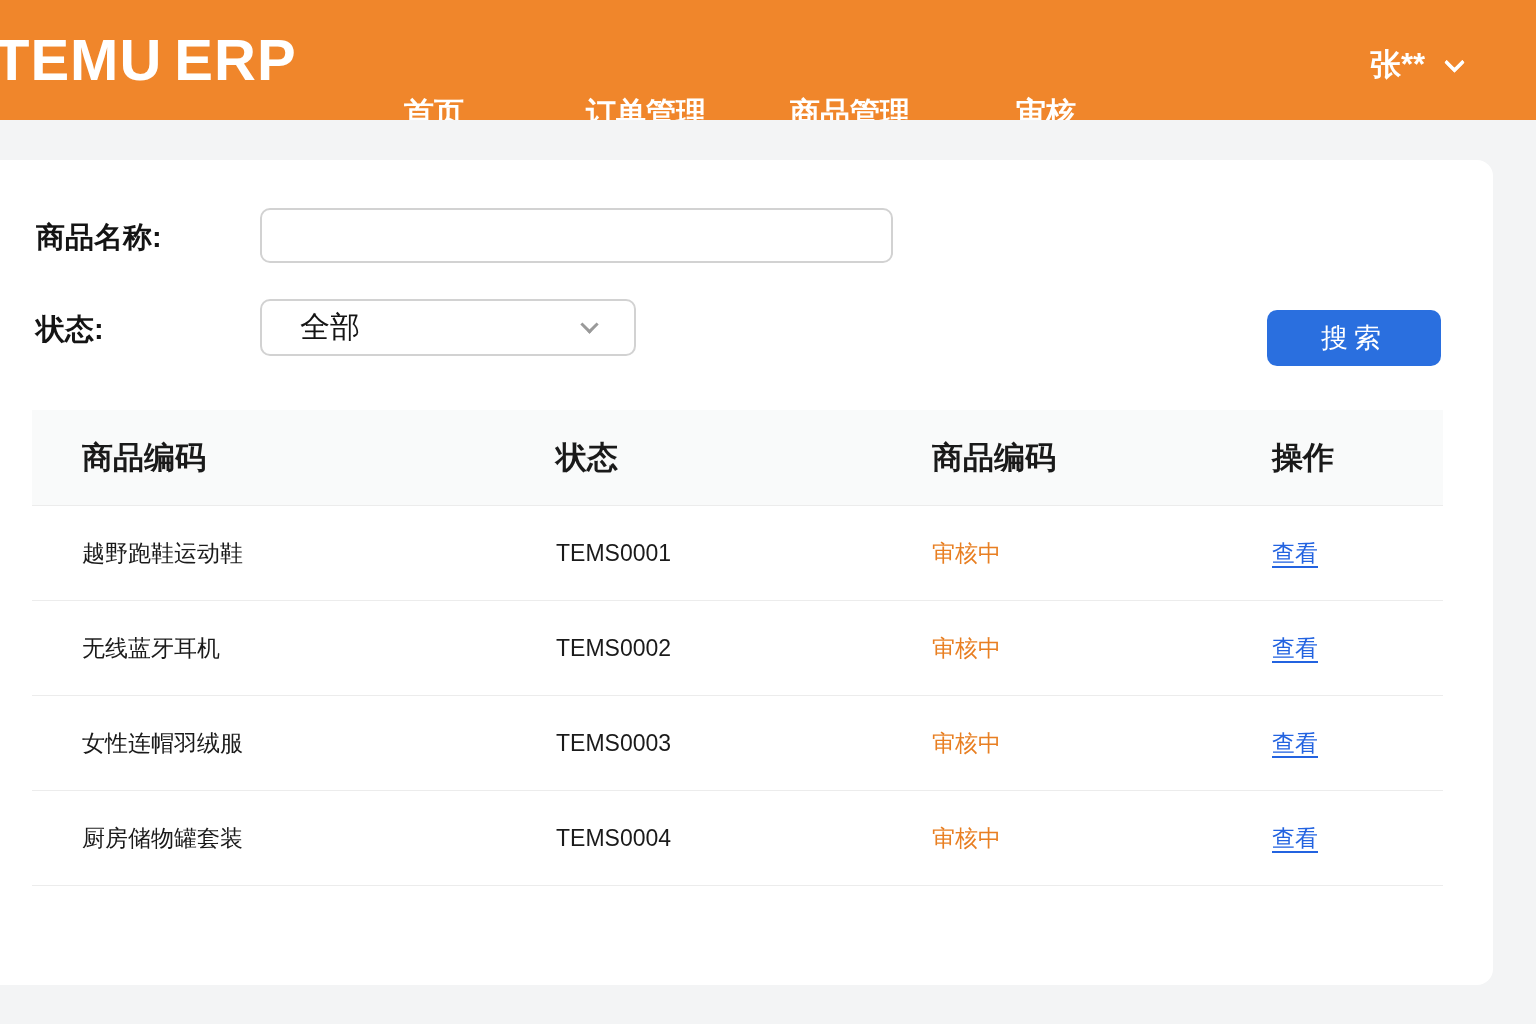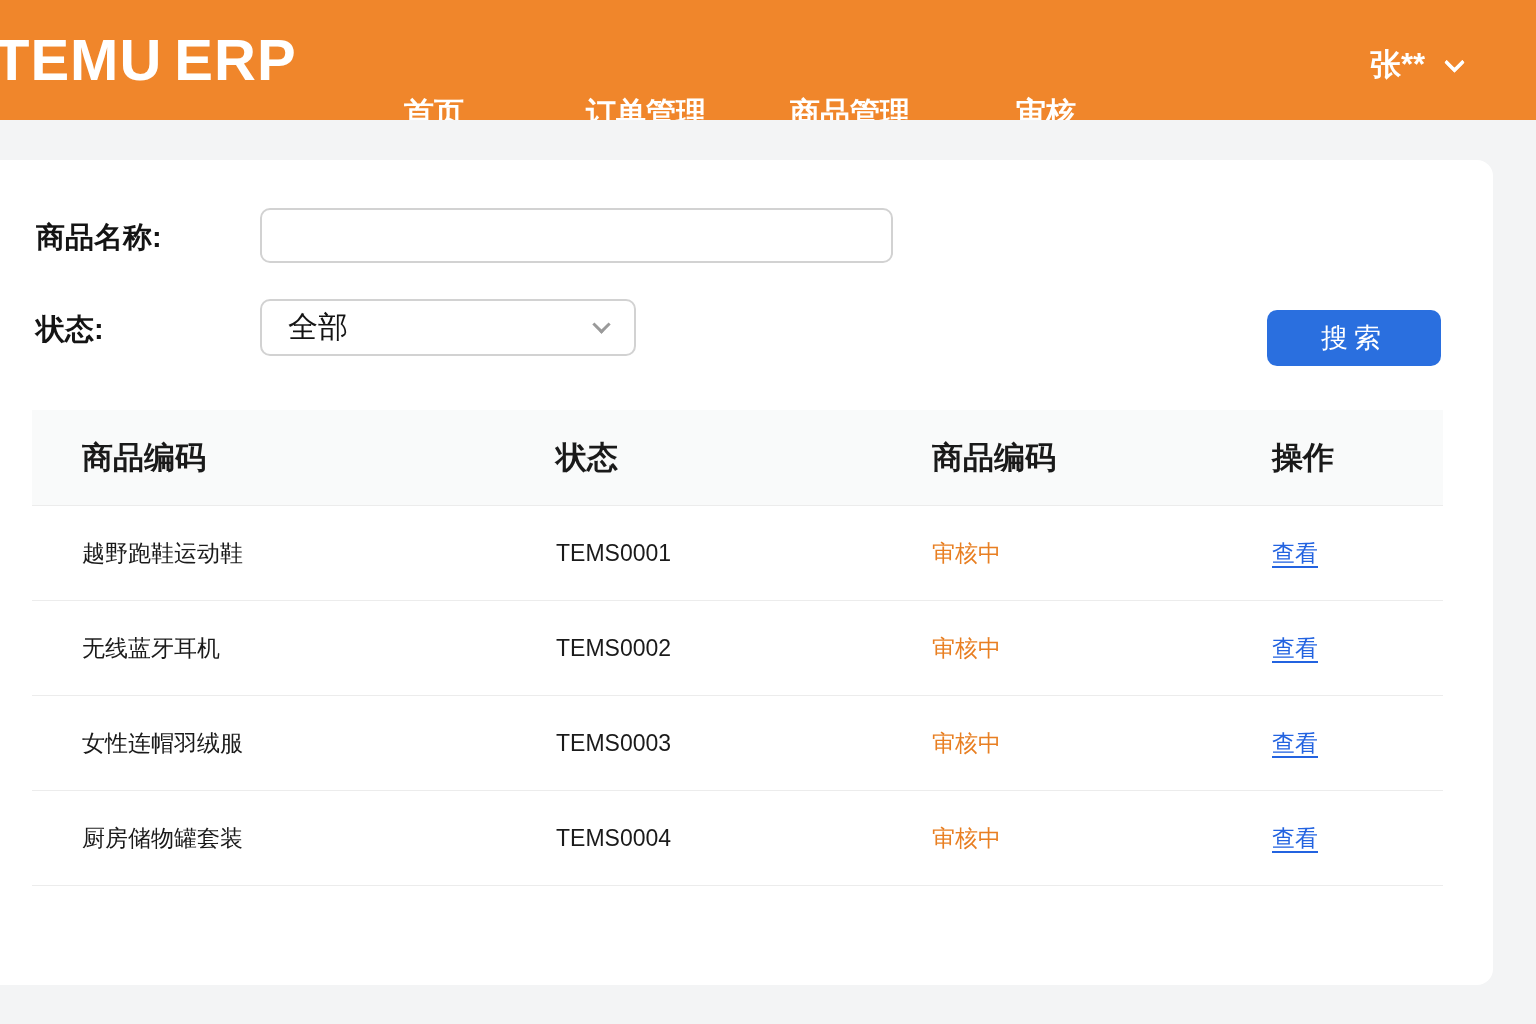--- a/index.html
+++ b/index.html
@@ -76,21 +76,21 @@
     background: #ffffff; font-size: 28px; padding: 0 18px;
     font-family: "Liberation Sans", sans-serif;
     outline: none;
   }
   .select-status {
     position: absolute; left: 260px; top: 139px;
     width: 376px; height: 57px;
     border: 2px solid #d2d2d2; border-radius: 10px;
     background: #ffffff;
     display: flex; align-items: center; justify-content: space-between;
-    padding: 0 26px; cursor: pointer;
+    padding: 0 38px; cursor: pointer;
   }
   .select-value { font-size: 30px; color: #141414; }
   .chevron-down-gray {
     width: 13px; height: 13px; margin-top: -6px;
     border-right: 3px solid #9a9a9a; border-bottom: 3px solid #9a9a9a;
     transform: rotate(45deg);
   }
   .search-btn {
     position: absolute; left: 1267px; top: 150px;
     width: 174px; height: 56px;

